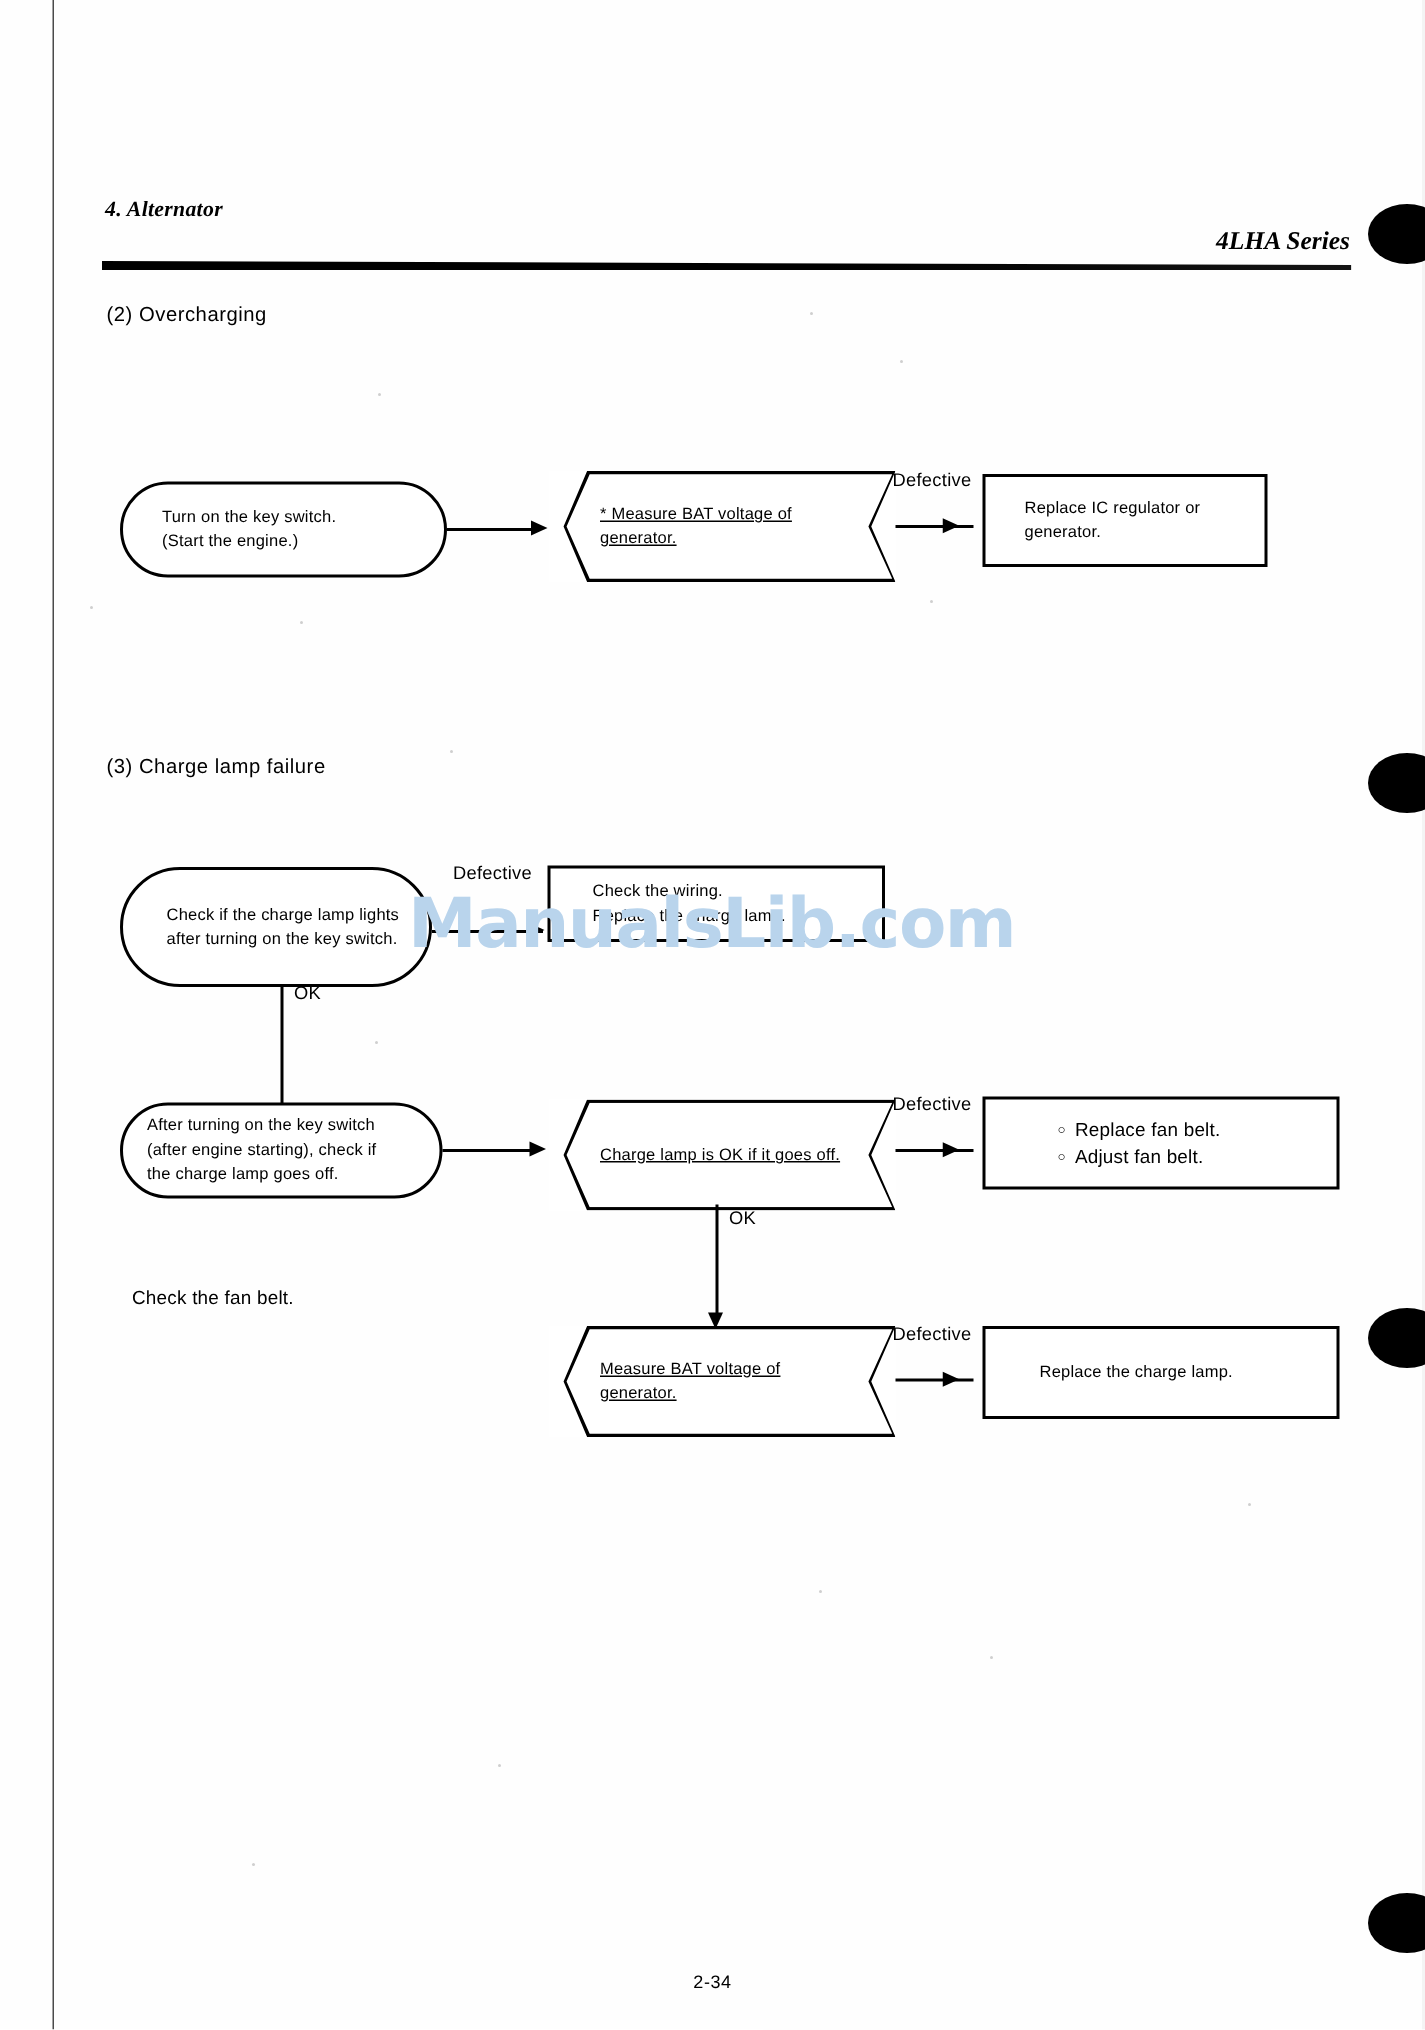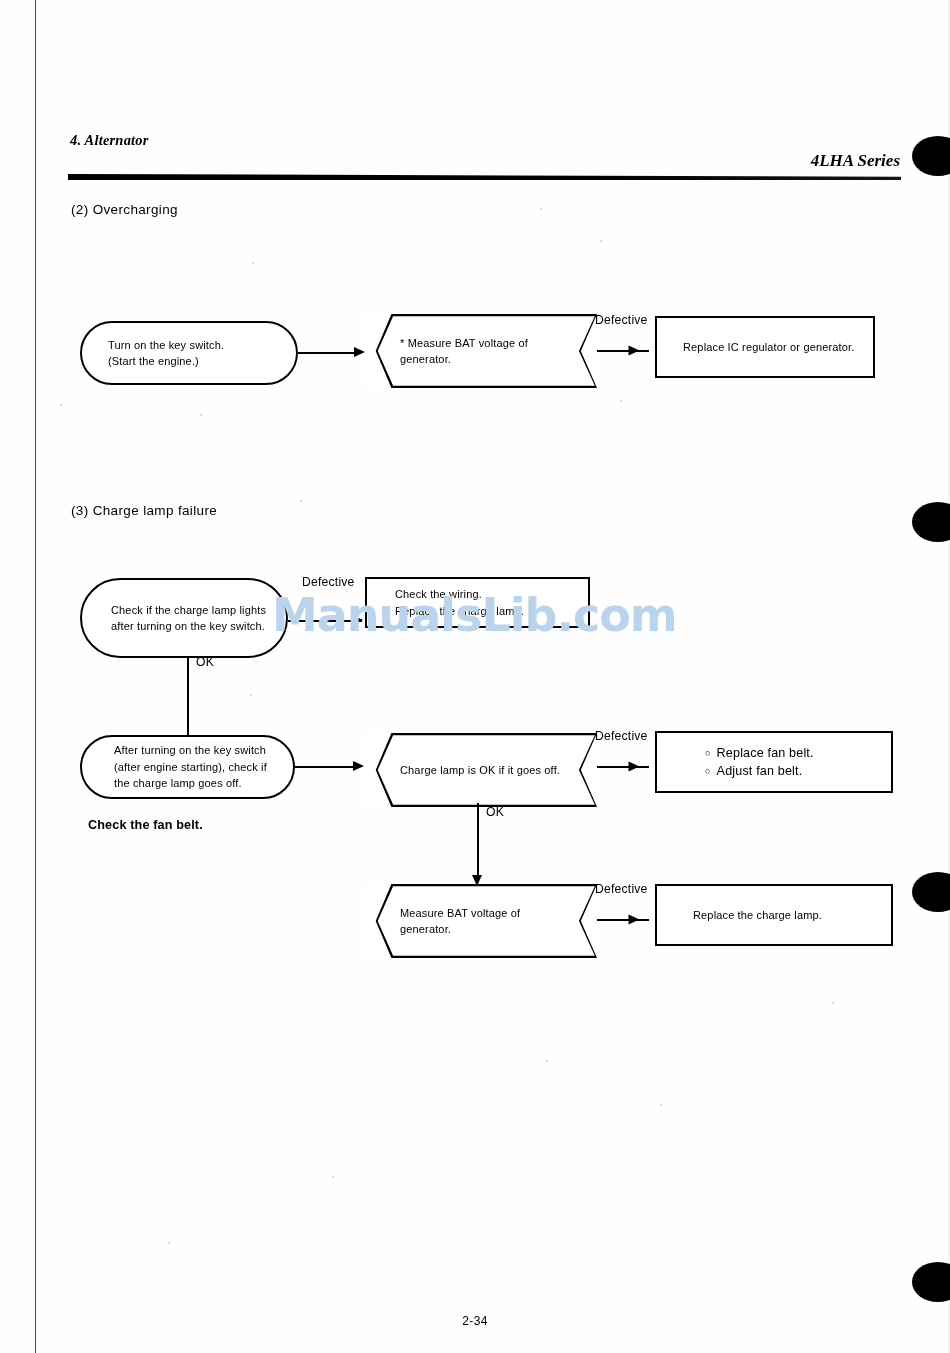--- a/index.html
+++ b/index.html
@@ -32,21 +32,21 @@
   .rect{border:2.2px solid #000;background:#fff;}
   .hex{background:#fff;}
   .hex .hexbg{position:absolute;inset:0;background:#000;
     clip-path:polygon(4.2% 50%,11% 0,100% 0,93% 50%,100% 100%,11% 100%);}
   .hex .hexin{position:absolute;left:2.2px;top:2.2px;right:2.2px;bottom:2.2px;background:#fff;
     clip-path:polygon(4.2% 50%,11% 0,100% 0,93% 50%,100% 100%,11% 100%);}
   .hex .htxt{position:relative;z-index:2;}
 
   .ntext{font-size:11px;line-height:16.4px;letter-spacing:.15px;white-space:pre-line;}
   .pad-l{padding-left:26px;}
-  .pad-h{padding-left:34px;padding-right:18px;}
+  .pad-h{padding-left:34px;padding-right:18px;text-decoration:underline;}
   .pad-c{padding-left:26px;padding-right:14px;}
 
   
   .hline{position:absolute;height:2.2px;background:#000;}
   .vline{position:absolute;width:2.2px;background:#000;}
   .arrow-r{position:absolute;width:0;height:0;border-top:5.5px solid transparent;border-bottom:5.5px solid transparent;border-left:11px solid #000;}
   .arrow-d{position:absolute;width:0;height:0;border-left:5.5px solid transparent;border-right:5.5px solid transparent;border-top:11px solid #000;}
 
   .edge-lbl{position:absolute;font-size:12.2px;letter-spacing:.2px;}
   .note{position:absolute;font-size:12.6px;letter-spacing:.15px;}
@@ -112,21 +112,21 @@
     <div class="hexbg"></div>
       <div class="hexin"></div>
     <div class="htxt ntext pad-h">* Measure BAT voltage of
 generator.</div>
   </div>
 
   <div class="edge-lbl" style="left:595px;top:313px;">Defective</div>
   <div class="hline" style="left:597px;top:350px;width:52px;"></div>
   <div class="arrow-d" style="left:629px;top:345px;transform:rotate(-90deg);"></div>
 
-  <div class="node rect" style="left:655px;top:316px;width:220px;height:62px;">
+  <div class="node rect" style="left:655px;top:316px;width:190px;height:62px;">
     <div class="ntext pad-c">Replace IC regulator or generator.</div>
   </div>
 
   <div class="sec-title" style="left:71px;top:503px;">(3) Charge lamp failure</div>
 
   <div class="node stadium" style="left:80px;top:578px;width:208px;height:80px;">
     <div class="ntext" style="padding-left:29px;width:230px;">Check if the charge lamp lights
 after turning on the key switch.</div>
   </div>
 
@@ -136,26 +136,26 @@
 
   <div class="node rect" style="left:365px;top:577px;width:225px;height:51px;">
     <div class="ntext" style="padding-left:28px;">Check the wiring.
 Replace the charge lamp.</div>
   </div>
 
   <div class="vline" style="left:187px;top:658px;height:96px;"></div>
   <div class="edge-lbl" style="left:196px;top:655px;">OK</div>
 
   <div class="node stadium" style="left:80px;top:735px;width:215px;height:64px;">
-    <div class="ntext" style="padding-left:32px;">After turning on the key switch
+    <div class="ntext" style="padding-left:16px;">After turning on the key switch
 (after engine starting), check if
 the charge lamp goes off.</div>
   </div>
 
-  <div class="note" style="left:88px;top:818px;font-weight:bold;">Check the fan belt.</div>
+  <div class="note" style="left:88px;top:858px;">Check the fan belt.</div>
 
   <div class="hline" style="left:295px;top:766px;width:62px;"></div>
   <div class="arrow-r" style="left:353px;top:761px;"></div>
 
   <div class="node hex" style="left:366px;top:733px;width:231px;height:74px;">
     <div class="hexbg"></div>
       <div class="hexin"></div>
     <div class="htxt ntext pad-h">Charge lamp is OK if it goes off.</div>
   </div>
 

